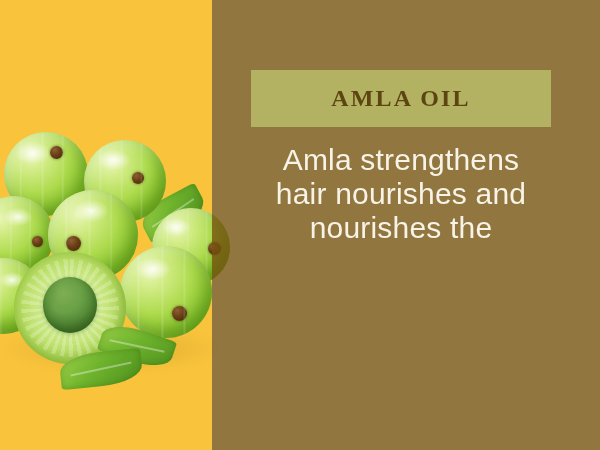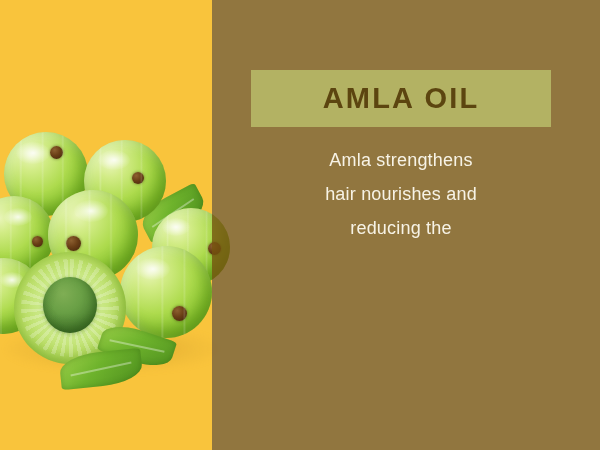--- a/index.html
+++ b/index.html
@@ -134,36 +134,36 @@
   .banner {
     position: absolute;
     left: 251px; top: 70px;
     width: 300px; height: 57px;
     background: #b3b263;
     display: flex;
     align-items: center;
     justify-content: center;
   }
   .banner-title {
-    font-family: Liberation Sans, sans-serif;
+    font-family: Liberation Serif, serif;
     font-weight: 700;
-    font-size: 29px;
+    font-size: 24px;
     letter-spacing: 2.2px;
     color: #5c4510;
     white-space: nowrap;
   }
 
   
   .body-copy {
     position: absolute;
     left: 245px; top: 143px;
     width: 312px;
     text-align: center;
     color: #f7f3e6;
-    font-size: 18px;
+    font-size: 30px;
     font-weight: 300;
     line-height: 34px;
     letter-spacing: .2px;
   }
   .body-line { display: block; }
 </style>
 </head>
 <body>
 
 <div id="card">
@@ -221,16 +221,16 @@
 
   <div class="panel-right-overlay"></div>
 
   <div class="banner">
     <span class="banner-title">AMLA OIL</span>
   </div>
 
   <div class="body-copy">
     <span class="body-line">Amla strengthens</span>
     <span class="body-line">hair nourishes and</span>
-    <span class="body-line">reducing the</span>
+    <span class="body-line">nourishes the</span>
   </div>
 
 </div>
 
 </body></html>

